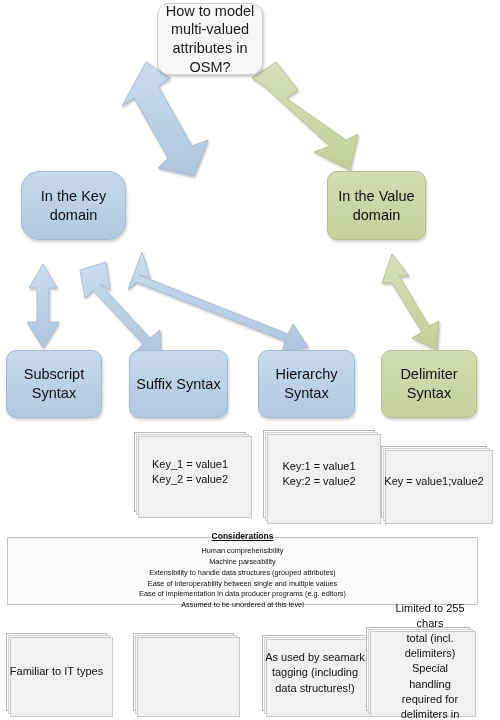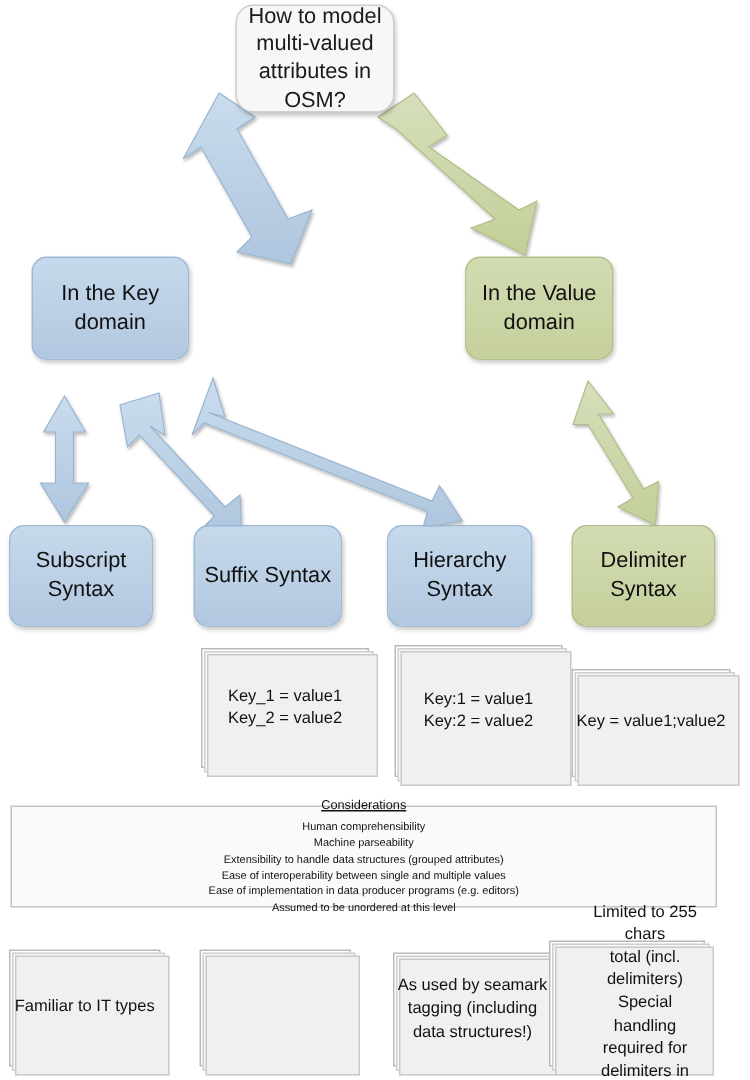--- a/index.html
+++ b/index.html
@@ -81,21 +81,21 @@
     position:absolute;
     box-sizing:border-box;
     background:#fafafa;
     border:1px solid #c4c4c4;
     z-index:4;
     display:flex;flex-direction:column;
     align-items:center;justify-content:center;
     padding:4px 6px;
   }
   .cons-title{
-    font-size:8.5px;font-weight:normal;text-decoration:underline;
+    font-size:8.5px;font-weight:bold;text-decoration:underline;
     margin-bottom:5px;
   }
   .cons-line{font-size:7.3px;line-height:1.5;text-align:center;}
 
   
   svg.arrows{position:absolute;left:0;top:0;width:500px;height:720px;z-index:2;}
 </style>
 </head>
 <body>
 
@@ -141,26 +141,26 @@
     </g>
   </svg>
 
   <div class="node node-question" style="left:157px;top:3px;width:106px;height:72px;">
     <span>How to model
 multi-valued
 attributes in
 OSM?</span>
   </div>
 
-  <div class="node node-blue" style="left:21px;top:171px;width:105px;height:69px;">
+  <div class="node node-blue" style="left:21px;top:171px;width:105px;height:69px;border-radius:18px;">
     <span>In the Key
 domain</span>
   </div>
 
-  <div class="node node-green" style="left:310px;top:171px;width:99px;height:69px;">
+  <div class="node node-green" style="left:327px;top:171px;width:99px;height:69px;">
     <span>In the Value
 domain</span>
   </div>
 
   <div class="node node-blue" style="left:6px;top:350px;width:96px;height:68px;">
     <span>Subscript
 Syntax</span>
   </div>
 
   <div class="node node-blue" style="left:129px;top:350px;width:99px;height:68px;">

